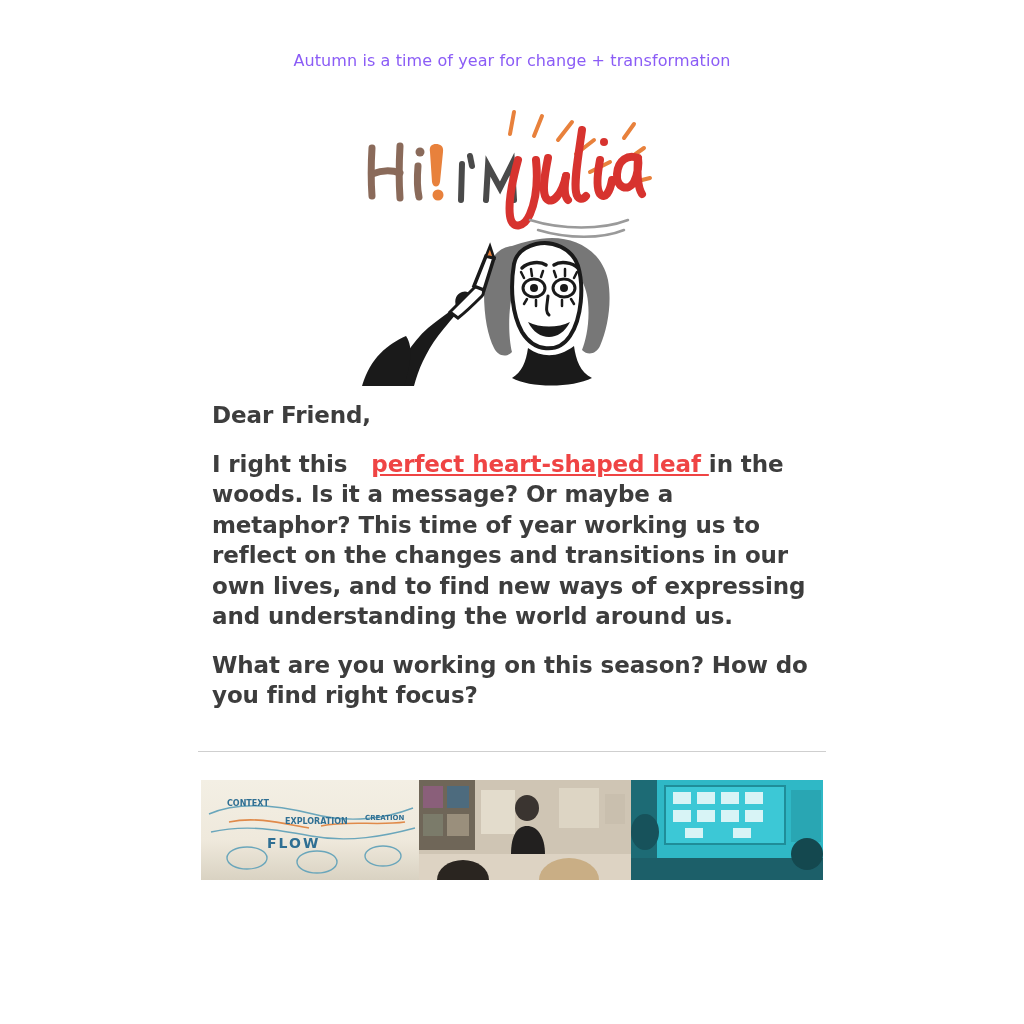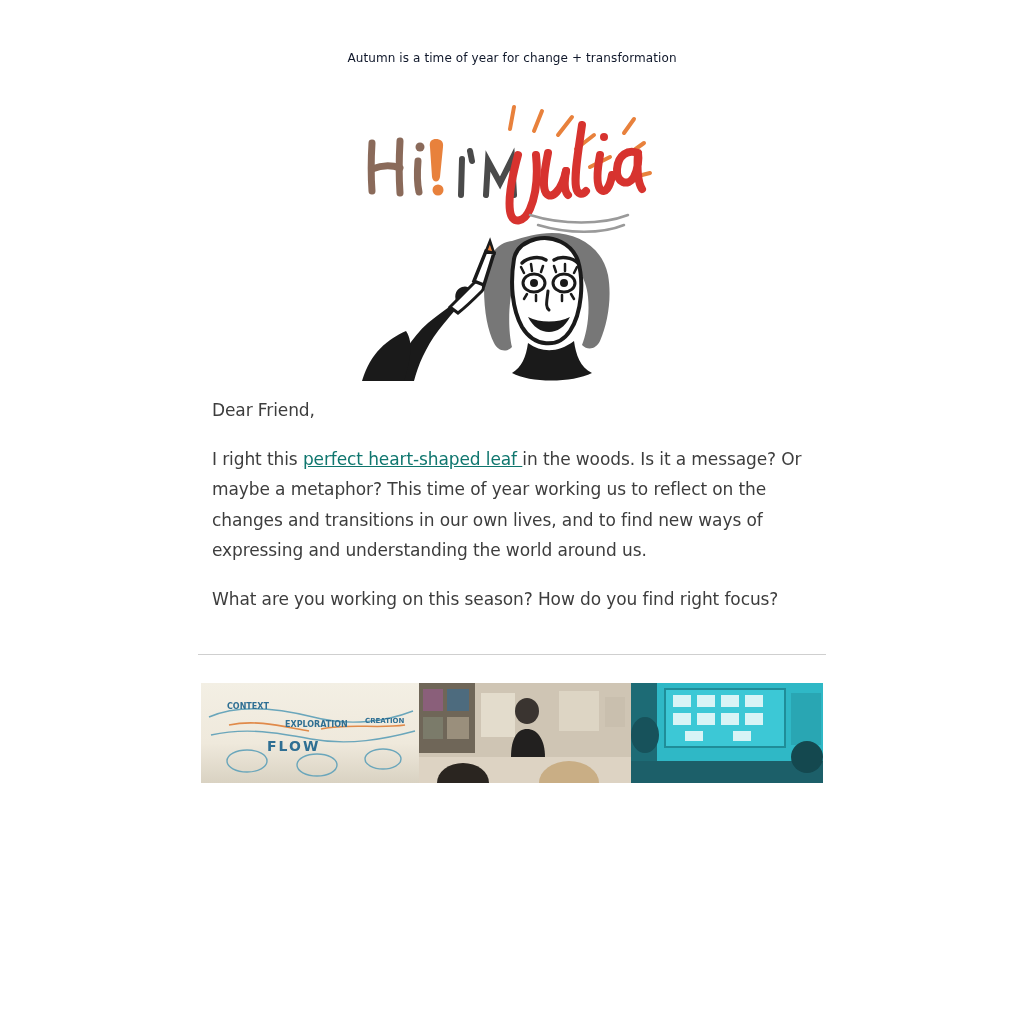--- a/index.html
+++ b/index.html
@@ -17,22 +17,22 @@
   .page {
     width: 1024px;
     height: 1024px;
     position: relative;
     background: #ffffff;
   }
 
   
   .preheader {
     text-align: center;
-    font-size: 12px;
-    color: #0f172a;
+    font-size: 16px;
+    color: #8b5cf6;
     padding-top: 51px;
     letter-spacing: 0.1px;
     font-family: "DejaVu Sans", sans-serif;
   }
 
   
   .hero {
     width: 100%;
     margin-top: 26px;
     display: flex;
@@ -46,31 +46,32 @@
 
   
   .content {
     width: 600px;
     margin: 0 auto;
     padding-top: 14px;
     box-sizing: border-box;
   }
   .content p {
     margin: 0 0 18px 0;
-    font-size: 17px;
+    font-size: 23px;
     line-height: 30.5px;
     color: #3d3d3d;
     font-family: "DejaVu Sans", sans-serif;
-    font-weight: 400;
+    font-weight: 700;
     letter-spacing: -0.1px;
   }
   .content p:last-child { margin-bottom: 0; }
   .content a.inline-link {
-    color: #0f766e;
+    color: #ef4444;
     text-decoration: underline;
+    margin-left: 16px;
   }
 
   .divider-wrap {
     width: 628px;
     margin: 40px auto 0 auto;
   }
   .divider {
     border-top: 1px solid #cfcfcf;
     height: 0;
   }

